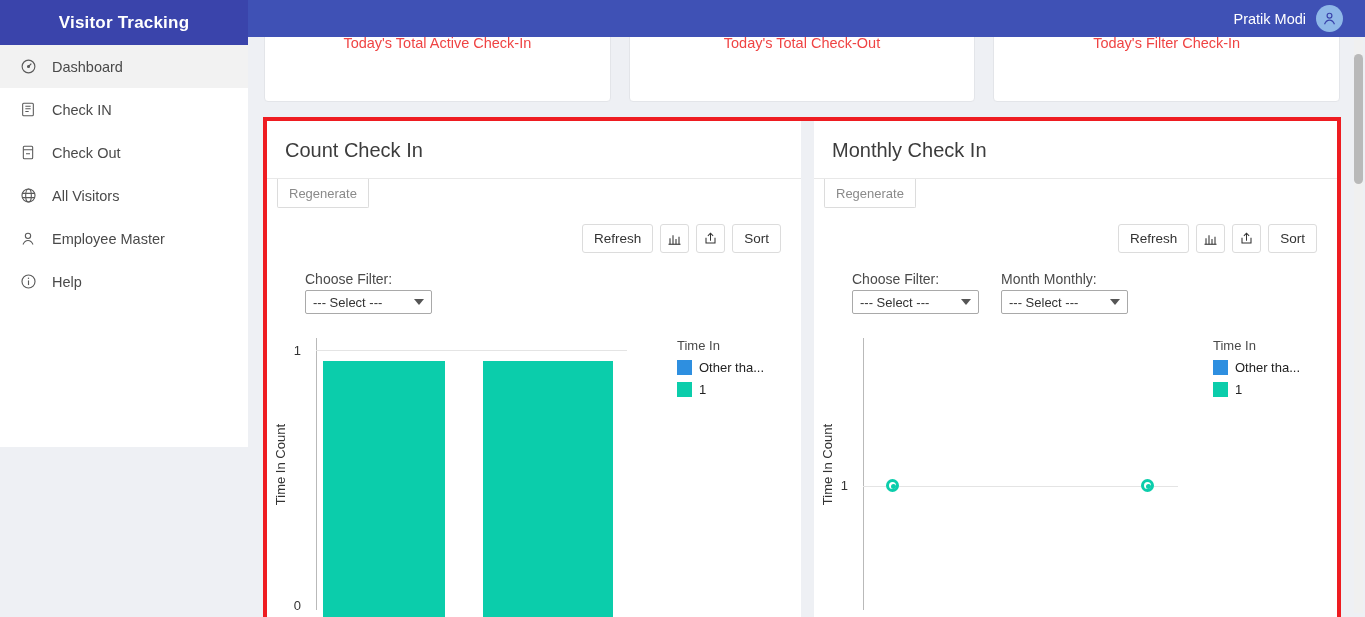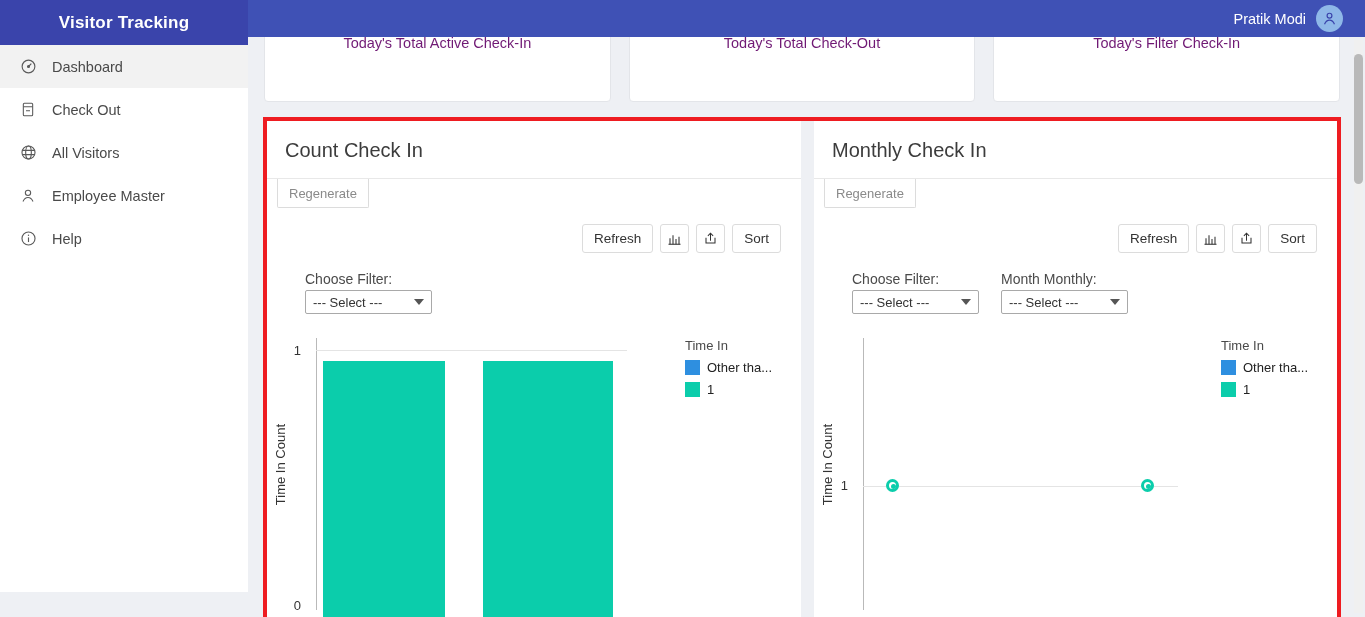--- a/index.html
+++ b/index.html
@@ -5,21 +5,21 @@
   * { box-sizing: border-box; margin: 0; padding: 0; }
   html, body {
     width: 1365px; height: 617px;
     font-family: "Liberation Sans", sans-serif;
     background: #eef0f4; overflow: hidden;
   }
   #app { position: relative; width: 1365px; height: 617px; }
 
   
   .sidebar {
-    position: absolute; left: 0; top: 0; width: 248px; height: 592px;
+    position: absolute; left: 0; top: 0; width: 248px; height: 447px;
     background: #ffffff; z-index: 5;
   }
   .sidebar-brand {
     height: 45px; background: #3a44ab; color: #fff;
     display: flex; align-items: center; justify-content: center;
     font-size: 17px; font-weight: bold; letter-spacing: .2px;
   }
   .nav { padding-top: 0; }
   .nav-item {
     display: flex; align-items: center; gap: 14px;
@@ -58,21 +58,21 @@
   .card {
     flex: 1; height: 122px; background: #fff; border: 1px solid #e3e5e9;
     border-radius: 4px; display: flex; flex-direction: column;
     align-items: center; padding-top: 6px; position: relative; overflow: visible;
   }
   .card-badge {
     width: 38px; height: 38px; border-radius: 50%; background: #e91e63;
     display: flex; align-items: center; justify-content: center;
     color: #fff; font-size: 13px; position: relative; z-index: 1;
   }
-  .card-label { margin-top: 10px; font-size: 14.5px; color: #701a75; }
+  .card-label { margin-top: 10px; font-size: 14.5px; color: #ef4444; }
 
   
   .highlight {
     position: absolute; left: 15px; top: 117px; right: 24px; bottom: -6px;
     border: 4px solid #ee1c21; background: #eef0f4;
   }
   .panels { display: flex; height: 100%; background: #e9ebef; }
   .panel { background: #fff; height: 100%; position: relative; overflow: hidden; }
   .panel.left { width: 534px; }
   .panel.gutter { width: 13px; background: #eef0f4; height: 100%; }
@@ -111,21 +111,21 @@
     background: #fff; display: flex; align-items: center; justify-content: space-between;
     padding: 0 7px; font-size: 13px; color: #333; cursor: pointer;
   }
   .caret {
     width: 0; height: 0; border-left: 5px solid transparent;
     border-right: 5px solid transparent; border-top: 6px solid #555;
   }
 
   
   .chart-wrap { position: relative; margin-top: 22px; height: 300px; }
-  .chart-legend { position: absolute; right: 4px; top: 2px; width: 112px; }
+  .chart-legend { position: absolute; right: 12px; top: 2px; width: 112px; }
   .legend-title { font-size: 13px; color: #4a4a4a; margin-bottom: 7px; }
   .legend-row { display: flex; align-items: flex-end; gap: 7px; margin-bottom: 7px; }
   .legend-swatch { width: 15px; height: 15px; flex: none; }
   .legend-text { font-size: 13px; color: #222; }
 
   .plot { position: absolute; left: 0; top: 0; }
   .ylabel {
     position: absolute; font-size: 13px; color: #333;
     writing-mode: vertical-rl; transform: rotate(180deg);
     white-space: nowrap;
@@ -166,20 +166,29 @@
         <span class="nav-ico">
           <svg width="17" height="17" viewBox="0 0 24 24" fill="none" stroke="currentColor" stroke-width="1.6">
             <circle cx="12" cy="12" r="9"></circle>
               <path d="M12 12 L16 8"></path>
               <circle cx="12" cy="12" r="1.4" fill="currentColor"></circle>
           </svg>
         </span>
         <span>Dashboard</span>
       </div>
 
+      <div class="nav-item">
+        <span class="nav-ico">
+          <svg width="16" height="17" viewBox="0 0 24 24" fill="none" stroke="currentColor" stroke-width="1.6">
+            <rect x="4" y="2.5" width="16" height="19" rx="1.5"></rect>
+            <path d="M8 7h8M8 11h8M8 15h5"></path>
+          </svg>
+        </span>
+        <span>Check IN</span>
+      </div>
 
       <div class="nav-item">
         <span class="nav-ico">
           <svg width="16" height="17" viewBox="0 0 24 24" fill="none" stroke="currentColor" stroke-width="1.6">
             <rect x="5" y="2.5" width="14" height="19" rx="1.5"></rect>
             <path d="M5 8h14M9 14h6"></path>
           </svg>
         </span>
         <span>Check Out</span>
       </div>

